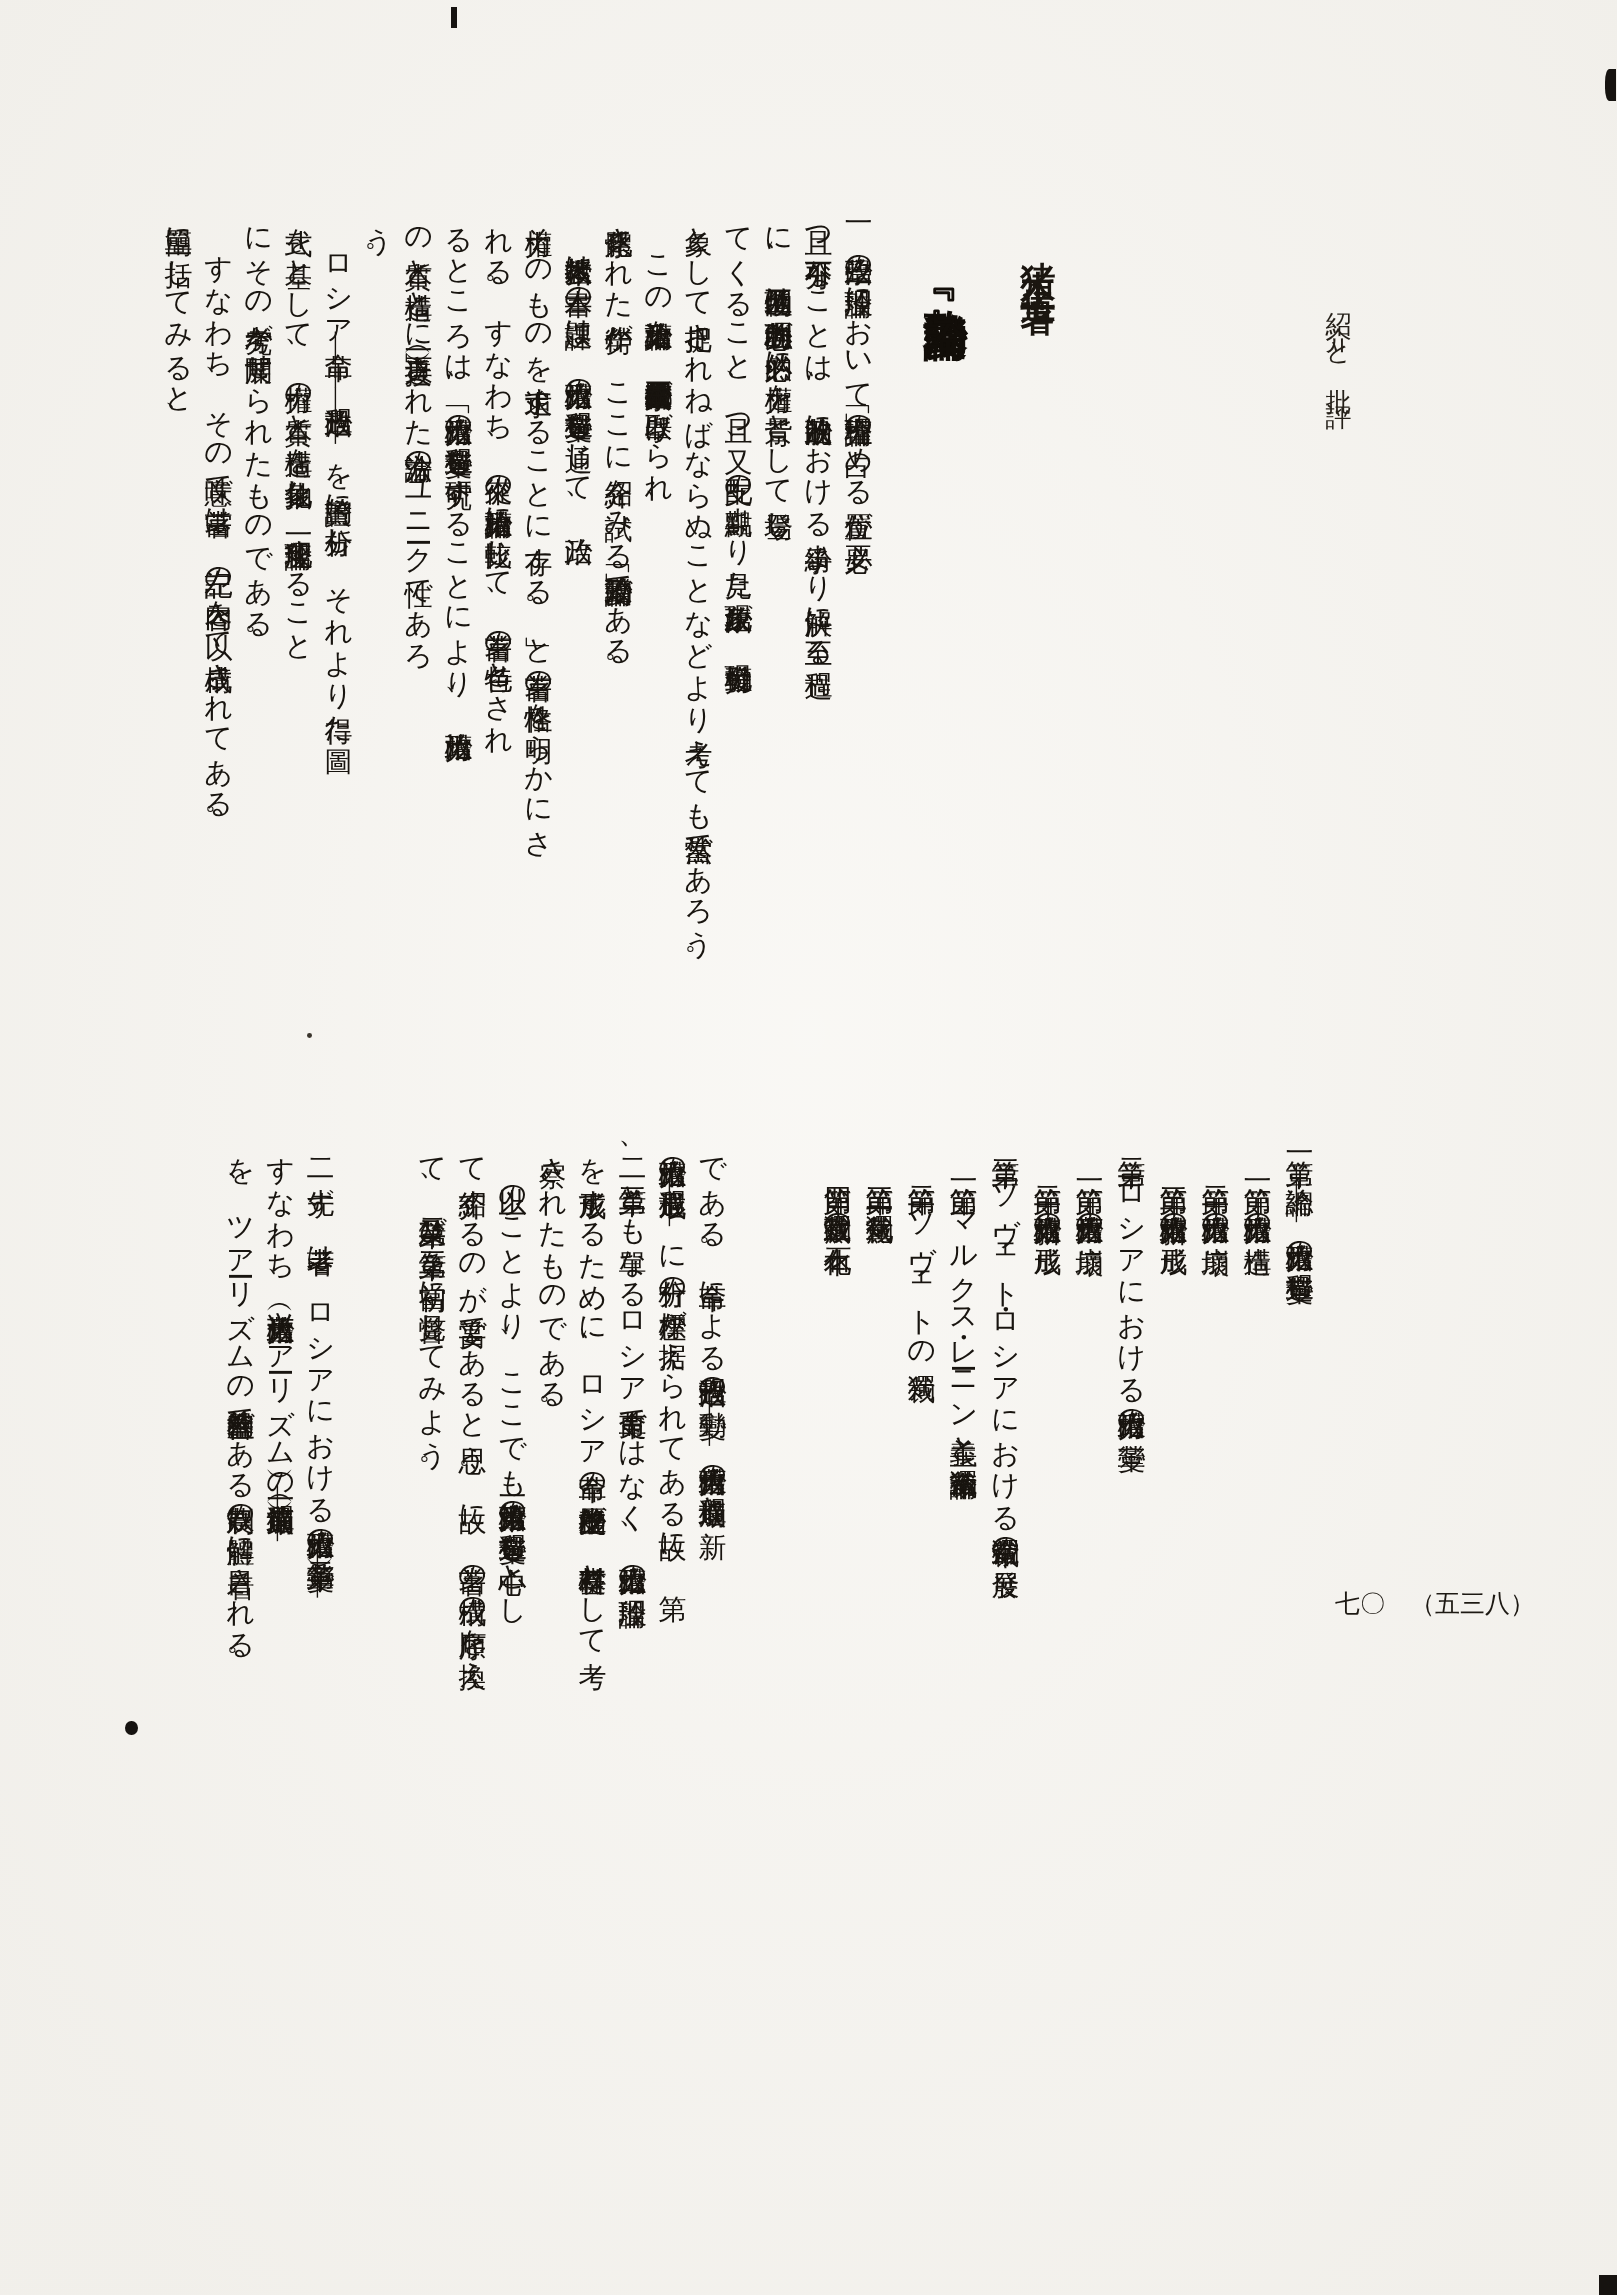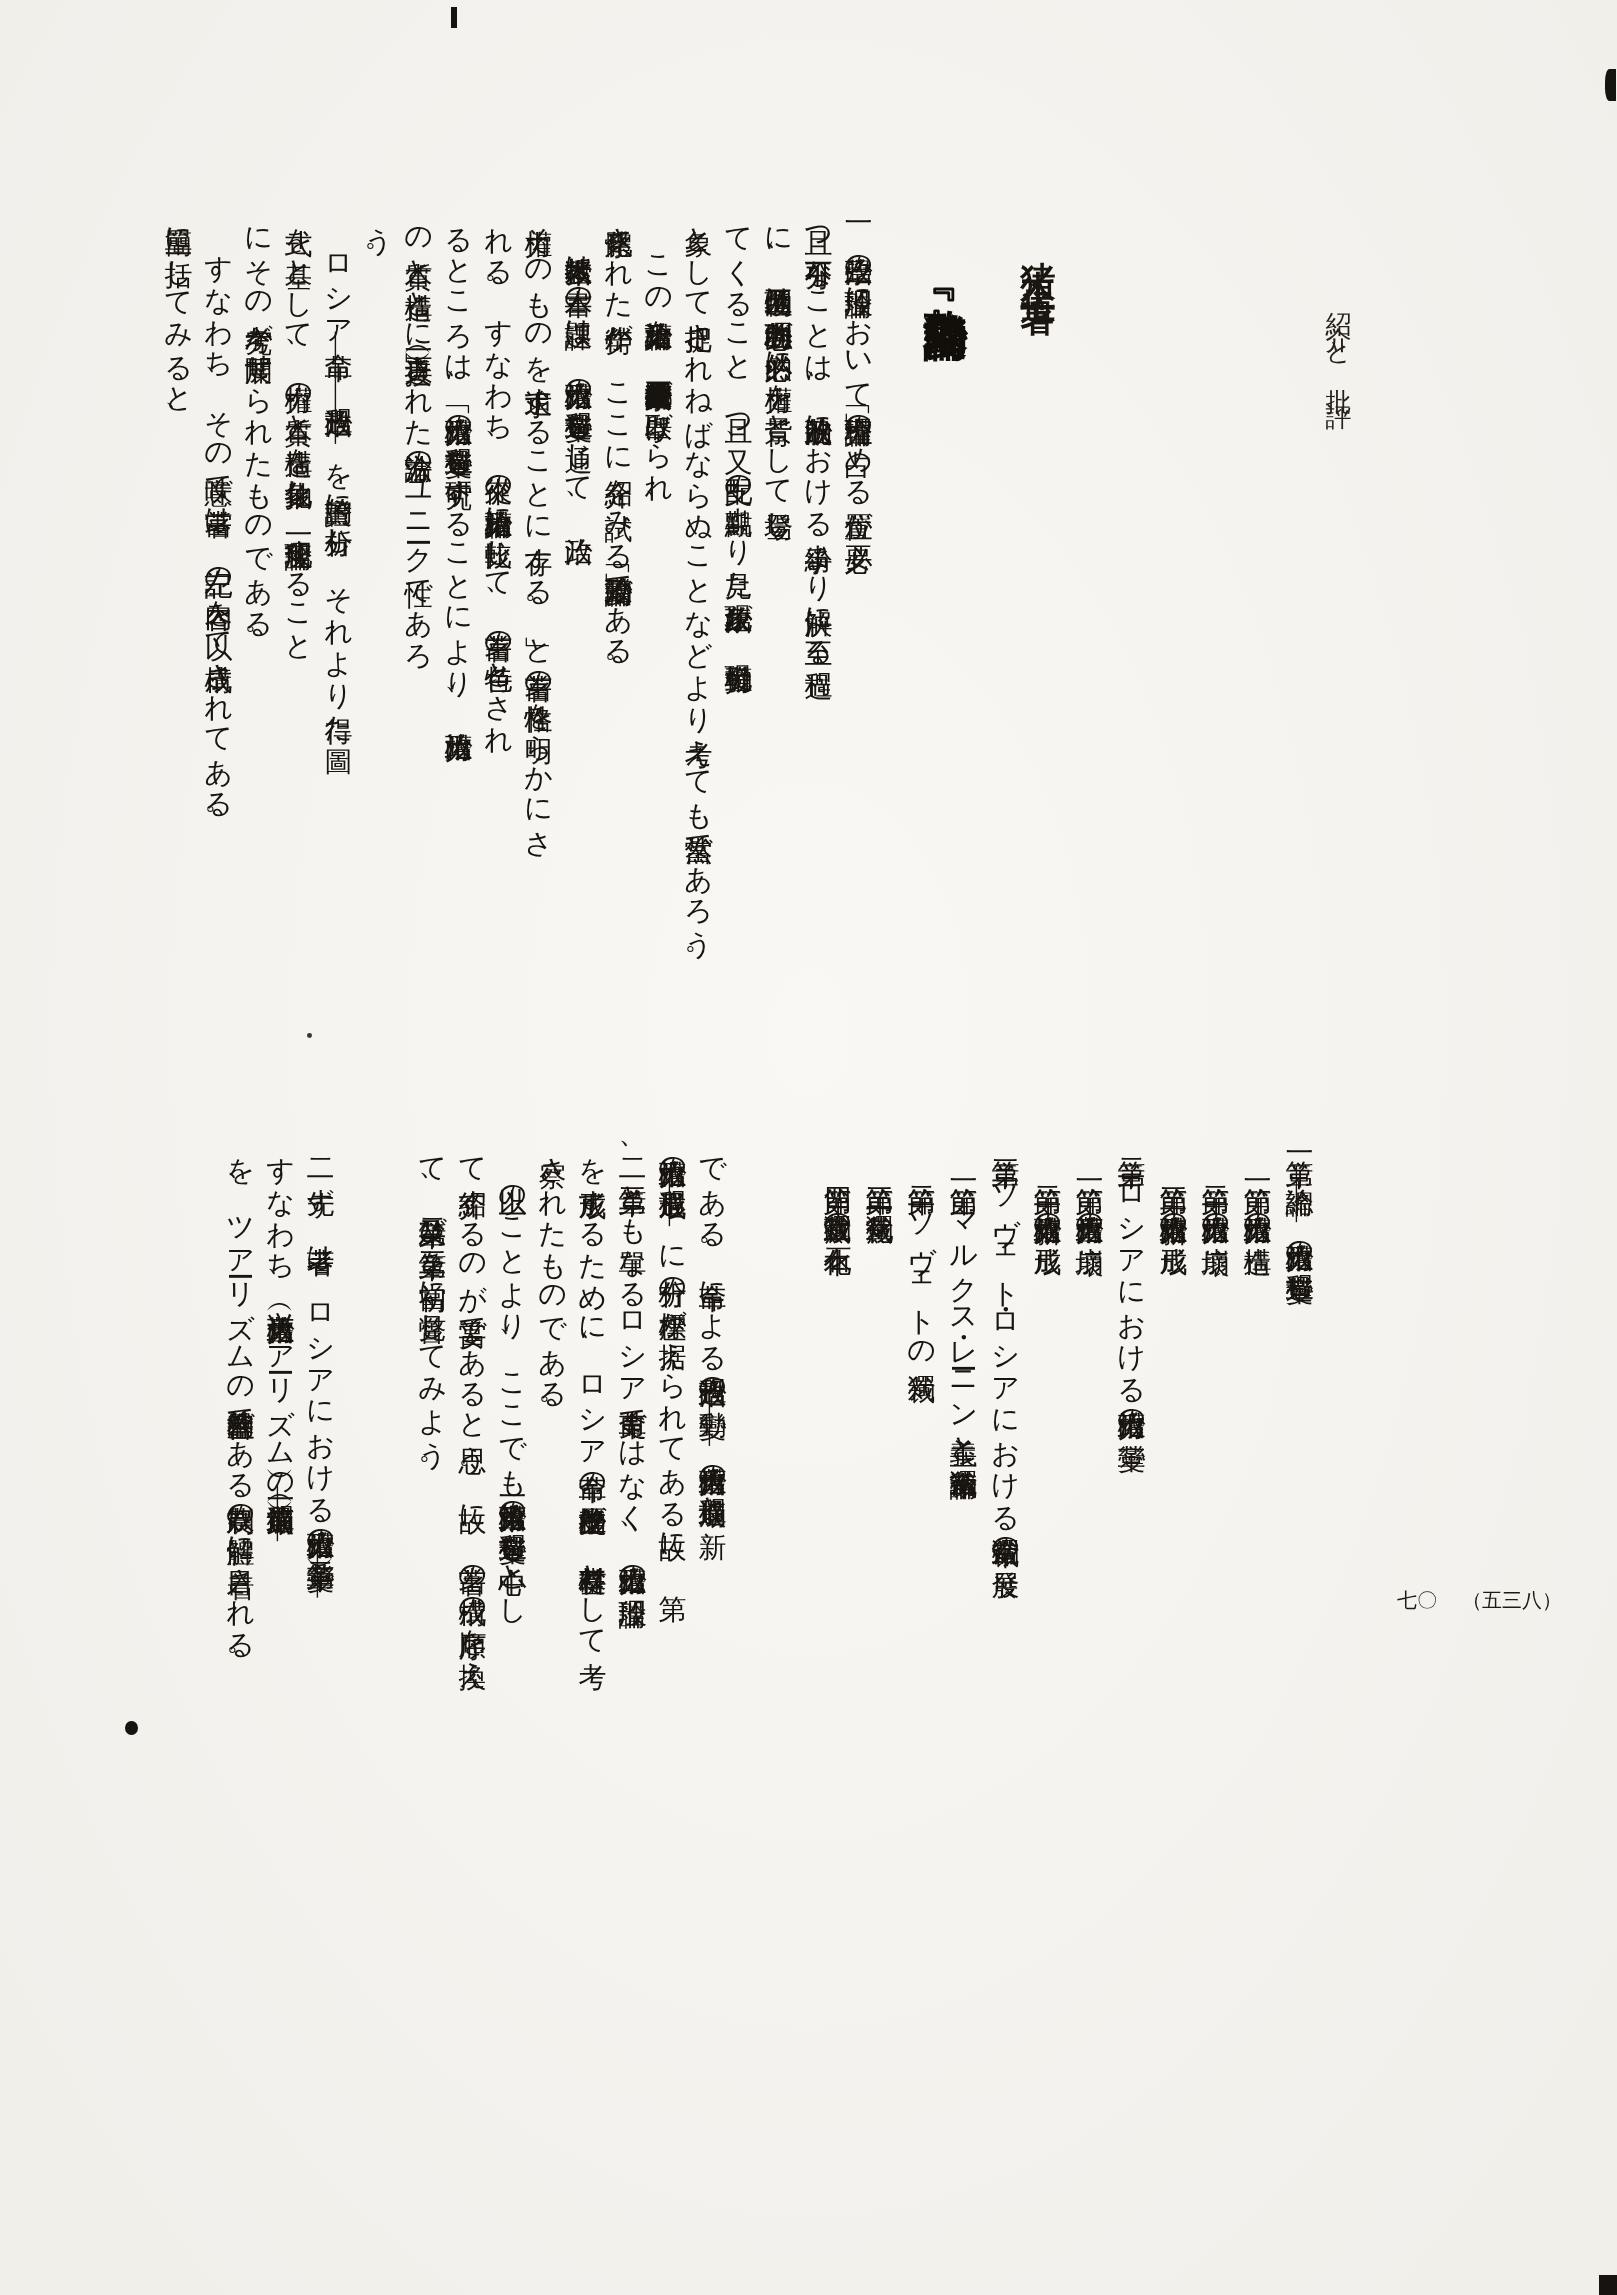--- a/index.html
+++ b/index.html
@@ -42,23 +42,23 @@
     font-size:44px; letter-spacing:1.4px;
     font-weight:bold; color:#120e09;
   }
   .top-body   { right:739px; top:208px;  height:916px; }
   .toc-block  { right:297px;  top:1138px; height:902px; }
   .mid-body   { right:885px; top:1138px; height:902px; }
   .second-body{ right:1277px; top:1138px; height:902px; }
 
   .pagenum {
     position:absolute;
-    left:1397px; top:1587px;
+    left:1335px; top:1587px;
     display:flex; flex-direction:row; gap:25px;
-    font-size:20px; color:#1d1913;
+    font-size:25px; color:#1d1913;
     white-space:nowrap;
   }
 
   .speck { position:absolute; background:#161310; }
   .speck.round { border-radius:50%; }
   .s1 { left:451px;  top:7px;   width:5.6px;  height:21px; }
   .s2 { left:1605px; top:69px;  width:11px; height:32px; border-radius:40% 0 0 40%; }
   .s3 { left:125px;  top:1721px; width:12.5px; height:14px; }
   .s4 { left:307px;  top:1033px; width:4.9px;  height:4.9px; background:#3a352d; }
   .s5 { left:1599px; top:2275px; width:18px; height:20px; }

